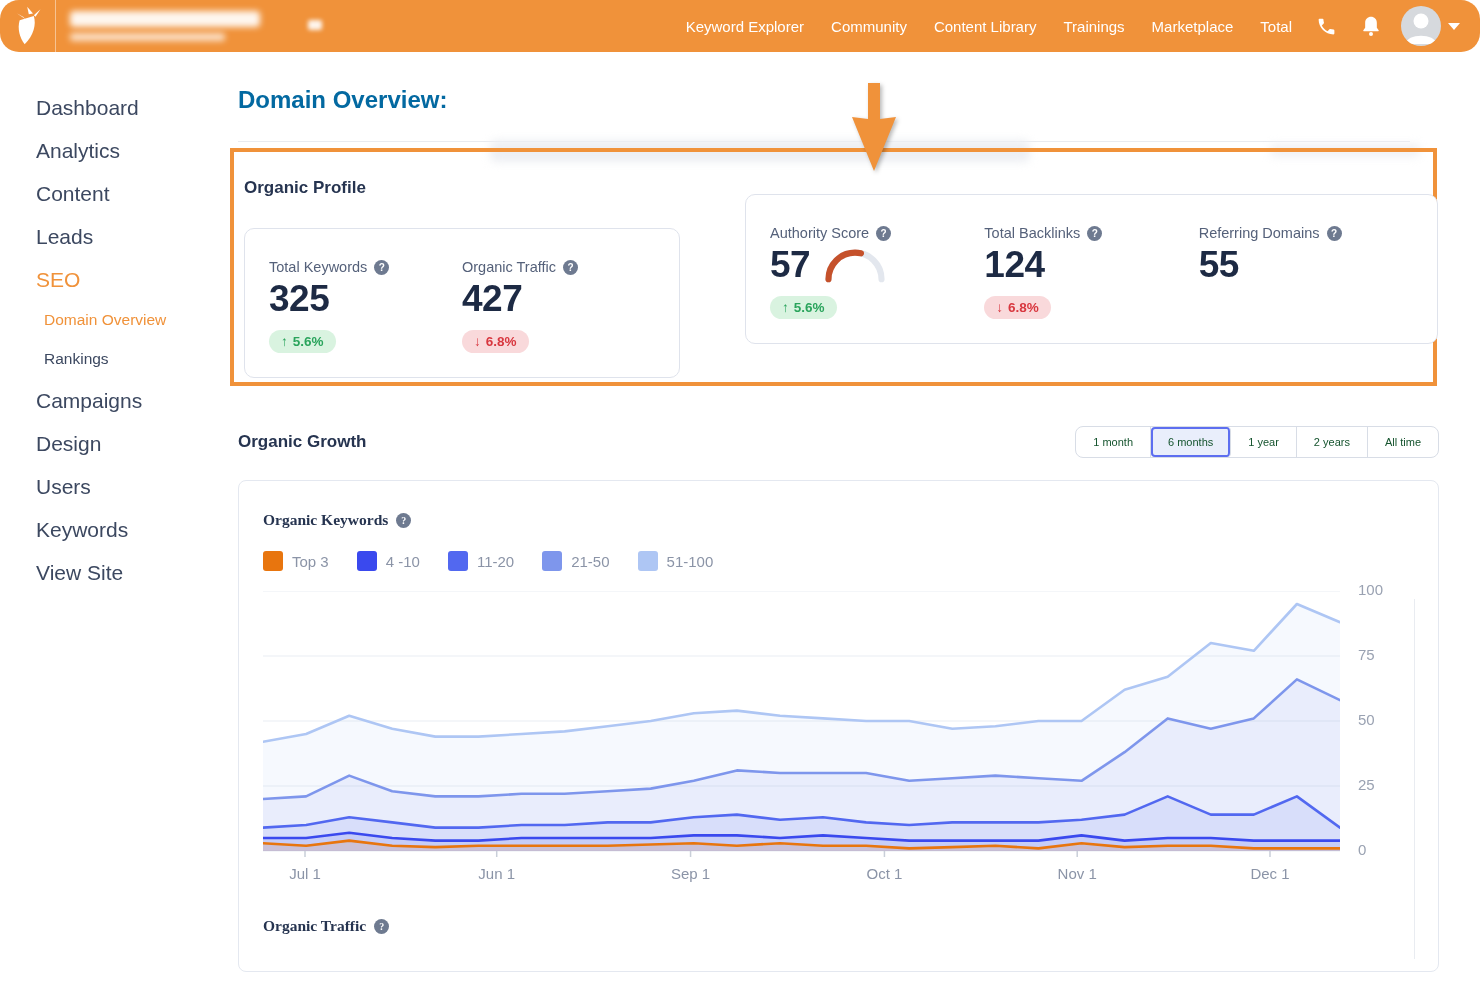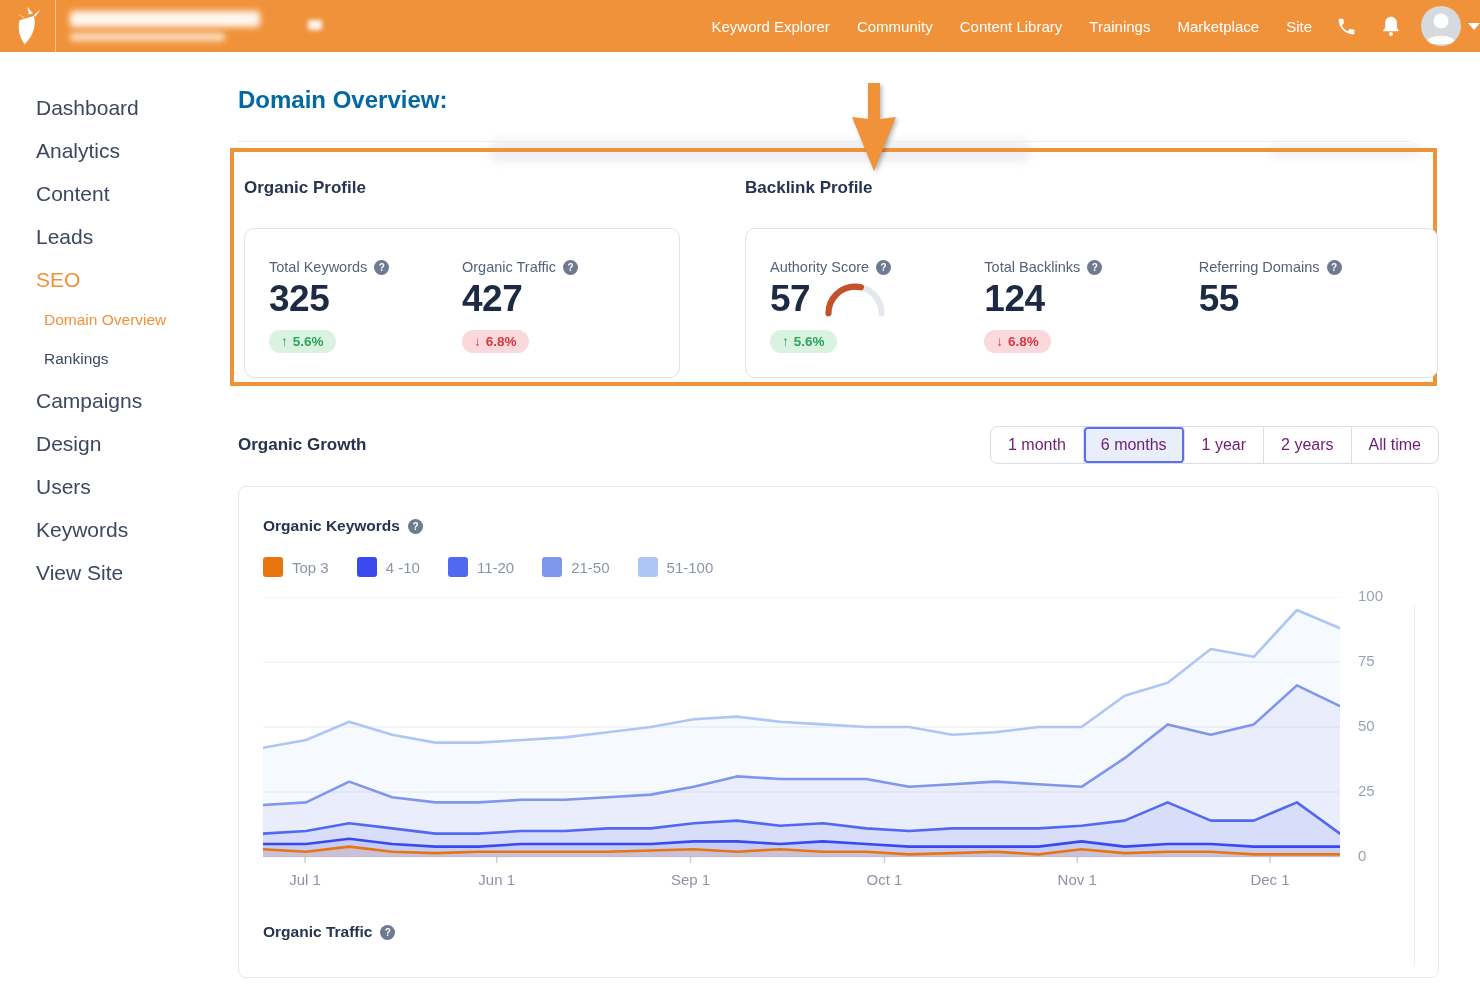--- a/index.html
+++ b/index.html
@@ -1,20 +1,20 @@
 <!DOCTYPE html>
 <html><head>
 <meta charset="utf-8">
 <style>
   * { margin:0; padding:0; box-sizing:border-box; }
   html,body { width:1480px; height:987px; overflow:hidden; background:#fff;
     font-family:"Liberation Sans", sans-serif; color:#2b3852; }
 
   
-  .topbar { height:52px; background:#f0923a; display:flex; align-items:center; padding-right:0; }
+  .topbar { height:52px; background:#f0923a; display:flex; align-items:center; padding-right:20px;border-radius:19px; }
   .logo-box { width:56px; height:52px; display:flex; align-items:center; justify-content:center;
     border-right:1px solid rgba(255,255,255,.45); flex:0 0 auto; }
   .account { position:relative; width:280px; height:52px; margin-left:12px; flex:0 0 auto; }
   .acct-bar1 { position:absolute; top:11px; left:2px; width:190px; height:16px;
     background:rgba(255,255,255,.92); border-radius:4px; filter:blur(3px); }
   .acct-bar2 { position:absolute; top:33px; left:2px; width:155px; height:8px;
     background:rgba(255,255,255,.72); border-radius:3px; filter:blur(3px); }
   .acct-dot { position:absolute; top:20px; left:240px; width:14px; height:10px;
     background:rgba(255,255,255,.9); border-radius:2px; filter:blur(2px); }
   .top-spacer { flex:1; }
@@ -58,28 +58,28 @@
     font-size:10px; font-weight:700; display:inline-flex; align-items:center; justify-content:center; cursor:pointer; }
   .metric-value { font-size:37px; font-weight:700; color:#1d2a44; letter-spacing:-.5px;
     margin-top:4px; display:flex; align-items:center; gap:14px; line-height:1.1; }
   .pill { margin-top:10px; display:inline-flex; align-items:center; gap:5px;
     font-size:13.5px; font-weight:700; padding:4px 12px; border-radius:13px; }
   .pill.up { background:#d9f3e0; color:#2aa45c; }
   .pill.down { background:#f9d9db; color:#d8373f; }
 
   .growth-row { display:flex; justify-content:space-between; align-items:center; margin-top:40px; }
   .range-group { display:flex; border:1px solid #d8dde6; border-radius:8px; background:#fff; }
-  .range-btn { padding:9px 17px; font-size:16px; color:#701a75; background:transparent;
+  .range-btn { padding:9px 17px; font-size:11px; color:#14532d; background:transparent;
     border:none; border-right:1px solid #d8dde6; cursor:pointer; font-family:inherit; white-space:nowrap; }
   .range-btn:last-child { border-right:none; }
   .range-btn.selected { background:#e9eefb; box-shadow:inset 0 0 0 2px #5d6ef0; border-radius:4px; }
 
   .big-card { margin-top:22px; border:1px solid #e4e8f0; border-radius:8px; background:#fff;
     padding:30px 24px 30px; position:relative; height:492px; overflow:hidden; }
-  .chart-title { font-size:15.5px; font-weight:700; color:#263450; display:flex; align-items:center; gap:8px; }
+  .chart-title { font-size:15.5px; font-weight:700; color:#263450; display:flex; align-items:center; gap:8px;font-family:Liberation Serif, serif; }
   #chart-legend { display:flex; gap:28px; align-items:center; margin-top:22px; }
   .legend-item { display:inline-flex; align-items:center; cursor:pointer; }
   .legend-swatch { width:20px; height:20px; border-radius:3px; }
   .legend-label { font-size:15px; color:#8b94a7; margin-left:9px; }
   .plot-wrap { margin-top:20px; position:relative; width:1077px; }
   .x-axis { position:relative; height:24px; }
   .x-label { position:absolute; transform:translateX(-50%); font-size:15px; color:#8b94a7; top:2px; white-space:nowrap; }
   .y-axis { position:absolute; left:calc(100% + 18px); top:0; width:44px; height:260px; }
   .y-label { position:absolute; font-size:15px; color:#9aa2b2; }
   .v-rail { position:absolute; right:23px; top:118px; width:1px; height:360px; background:#e9ecf1; }
@@ -102,21 +102,21 @@
     <div class="acct-bar2"></div>
     <div class="acct-dot"></div>
   </div>
   <div class="top-spacer"></div>
   <nav class="topnav">
     <a>Keyword Explorer</a>
     <a>Community</a>
     <a>Content Library</a>
     <a>Trainings</a>
     <a>Marketplace</a>
-    <a>Site</a>
+    <a>Total</a>
   </nav>
   <span class="icon-btn">
     <svg width="21" height="21" viewBox="0 0 24 24">
         <path fill="#fff" d="M6.62 10.79c1.44 2.83 3.76 5.15 6.59 6.59l2.2-2.2c.27-.27.67-.36 1.02-.24 1.12.37 2.33.57 3.57.57.55 0 1 .45 1 1V20c0 .55-.45 1-1 1-9.39 0-17-7.61-17-17 0-.55.45-1 1-1h3.5c.55 0 1 .45 1 1 0 1.25.2 2.45.57 3.57.11.35.03.74-.25 1.02l-2.2 2.2z"></path>
       </svg>
   </span>
   <span class="icon-btn">
     <svg width="20" height="22" viewBox="0 0 24 26">
         <path fill="#fff" d="M12 2C8.1 2 5 5.1 5 9v6l-2.2 3.2c-.3.4 0 1 .5 1h17.4c.5 0 .8-.6.5-1L19 15V9c0-3.9-3.1-7-7-7z"></path>
         <circle fill="#fff" cx="12" cy="22.5" r="2.4"></circle>
@@ -187,21 +187,20 @@
               </div>
               <span class="pill down">
                 <span>↓</span>
                 <span>6.8%</span>
               </span>
             </div>
           </div>
         </section>
 
         <section class="profile-sec second">
-          <h2 class="section-title">Backlink Profile</h2>
           <div class="metric-card">
             <div class="metric">
               <div class="metric-label">
                 <span>Authority Score</span>
                 <span class="q-icon">?</span>
               </div>
               <div class="metric-value">
                 <span>57</span>
                 <svg width="62" height="36" viewBox="0 0 64 38">
                   <path d="M4 34 A28 28 0 0 1 60 34" fill="none" stroke="#e3e7ee" stroke-width="6.5" stroke-linecap="round"></path>

